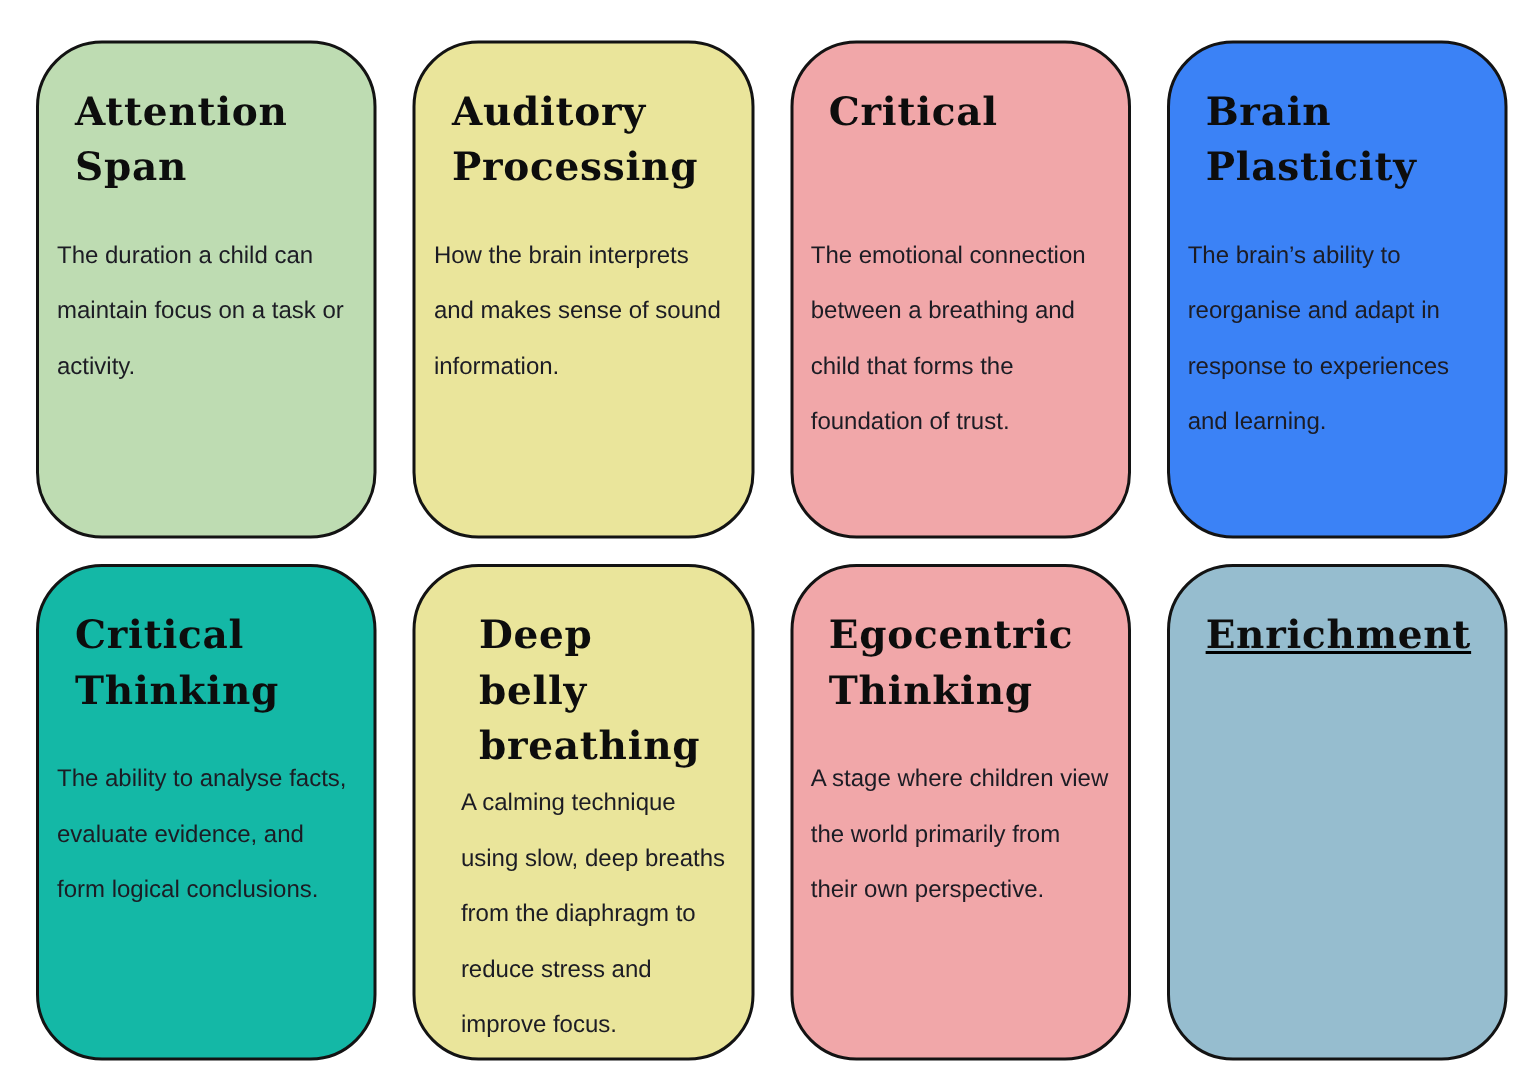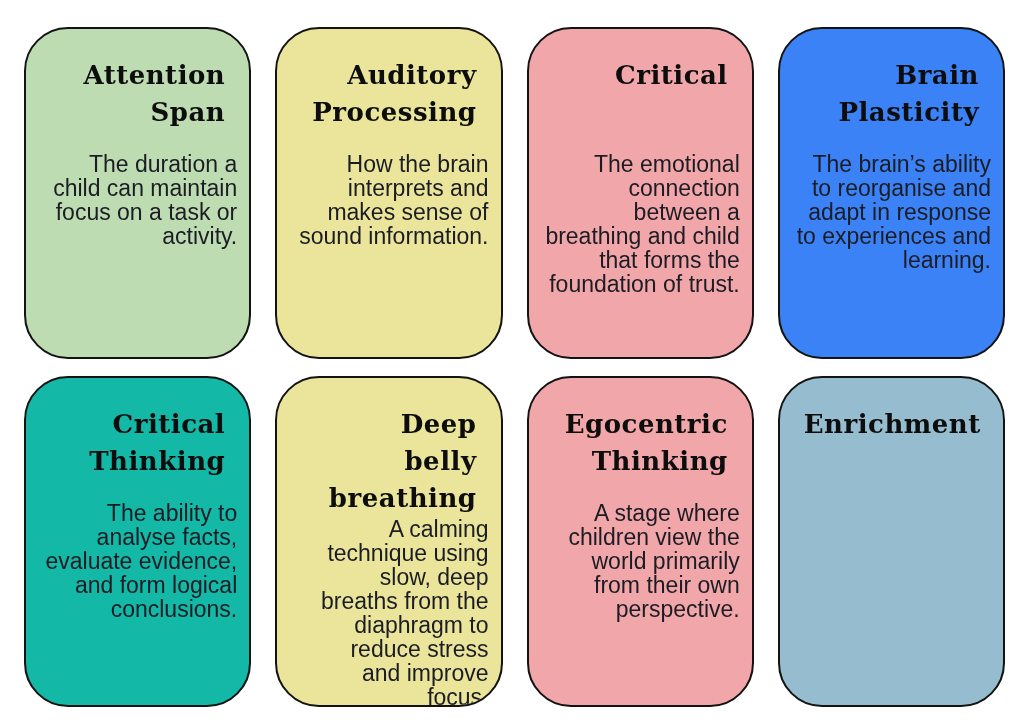--- a/index.html
+++ b/index.html
@@ -16,36 +16,36 @@
     display: grid;
     grid-template-columns: repeat(4, 1fr);
     grid-template-rows: repeat(2, 1fr);
     column-gap: 24px;
     row-gap: 17px;
   }
   .card {
     border: 2px solid #131313;
     border-radius: 44px;
     padding: 28px 10px 16px;
-    text-align: right;
+    text-align: left;
     overflow: hidden;
   }
   .card-title {
     font-family: "DejaVu Serif", serif;
     font-weight: bold;
     font-size: 26px;
     line-height: 37px;
     letter-spacing: 0.5px;
     color: #0d0d0d;
     min-height: 95px;
     padding: 0 14px;
   }
   .card-desc {
-    font-size: 23px;
-    line-height: 24px;
+    font-size: 16px;
+    line-height: 37px;
     color: #1c1c24;
     padding: 0 2px;
   }
 </style>
 </head>
 <body>
 
 <div class="sheet">
 
   <div class="card" style="background: rgb(190, 220, 178);">
@@ -76,17 +76,17 @@
   <div class="card" style="background: rgb(234, 229, 155); padding-left: 28px;">
     <div class="card-title">Deep belly breathing</div>
     <div class="card-desc">A calming technique using slow, deep breaths from the diaphragm to reduce stress and improve focus.</div>
   </div>
 
   <div class="card" style="background: rgb(241, 167, 169);">
     <div class="card-title">Egocentric Thinking</div>
     <div class="card-desc">A stage where children view the world primarily from their own perspective.</div>
   </div>
 
-  <div class="card" style="background: rgb(150, 189, 207);">
+  <div class="card" style="background: rgb(150, 189, 207); text-decoration: underline;">
     <div class="card-title">Enrichment</div>
   </div>
 
 </div>
 
 </body></html>

